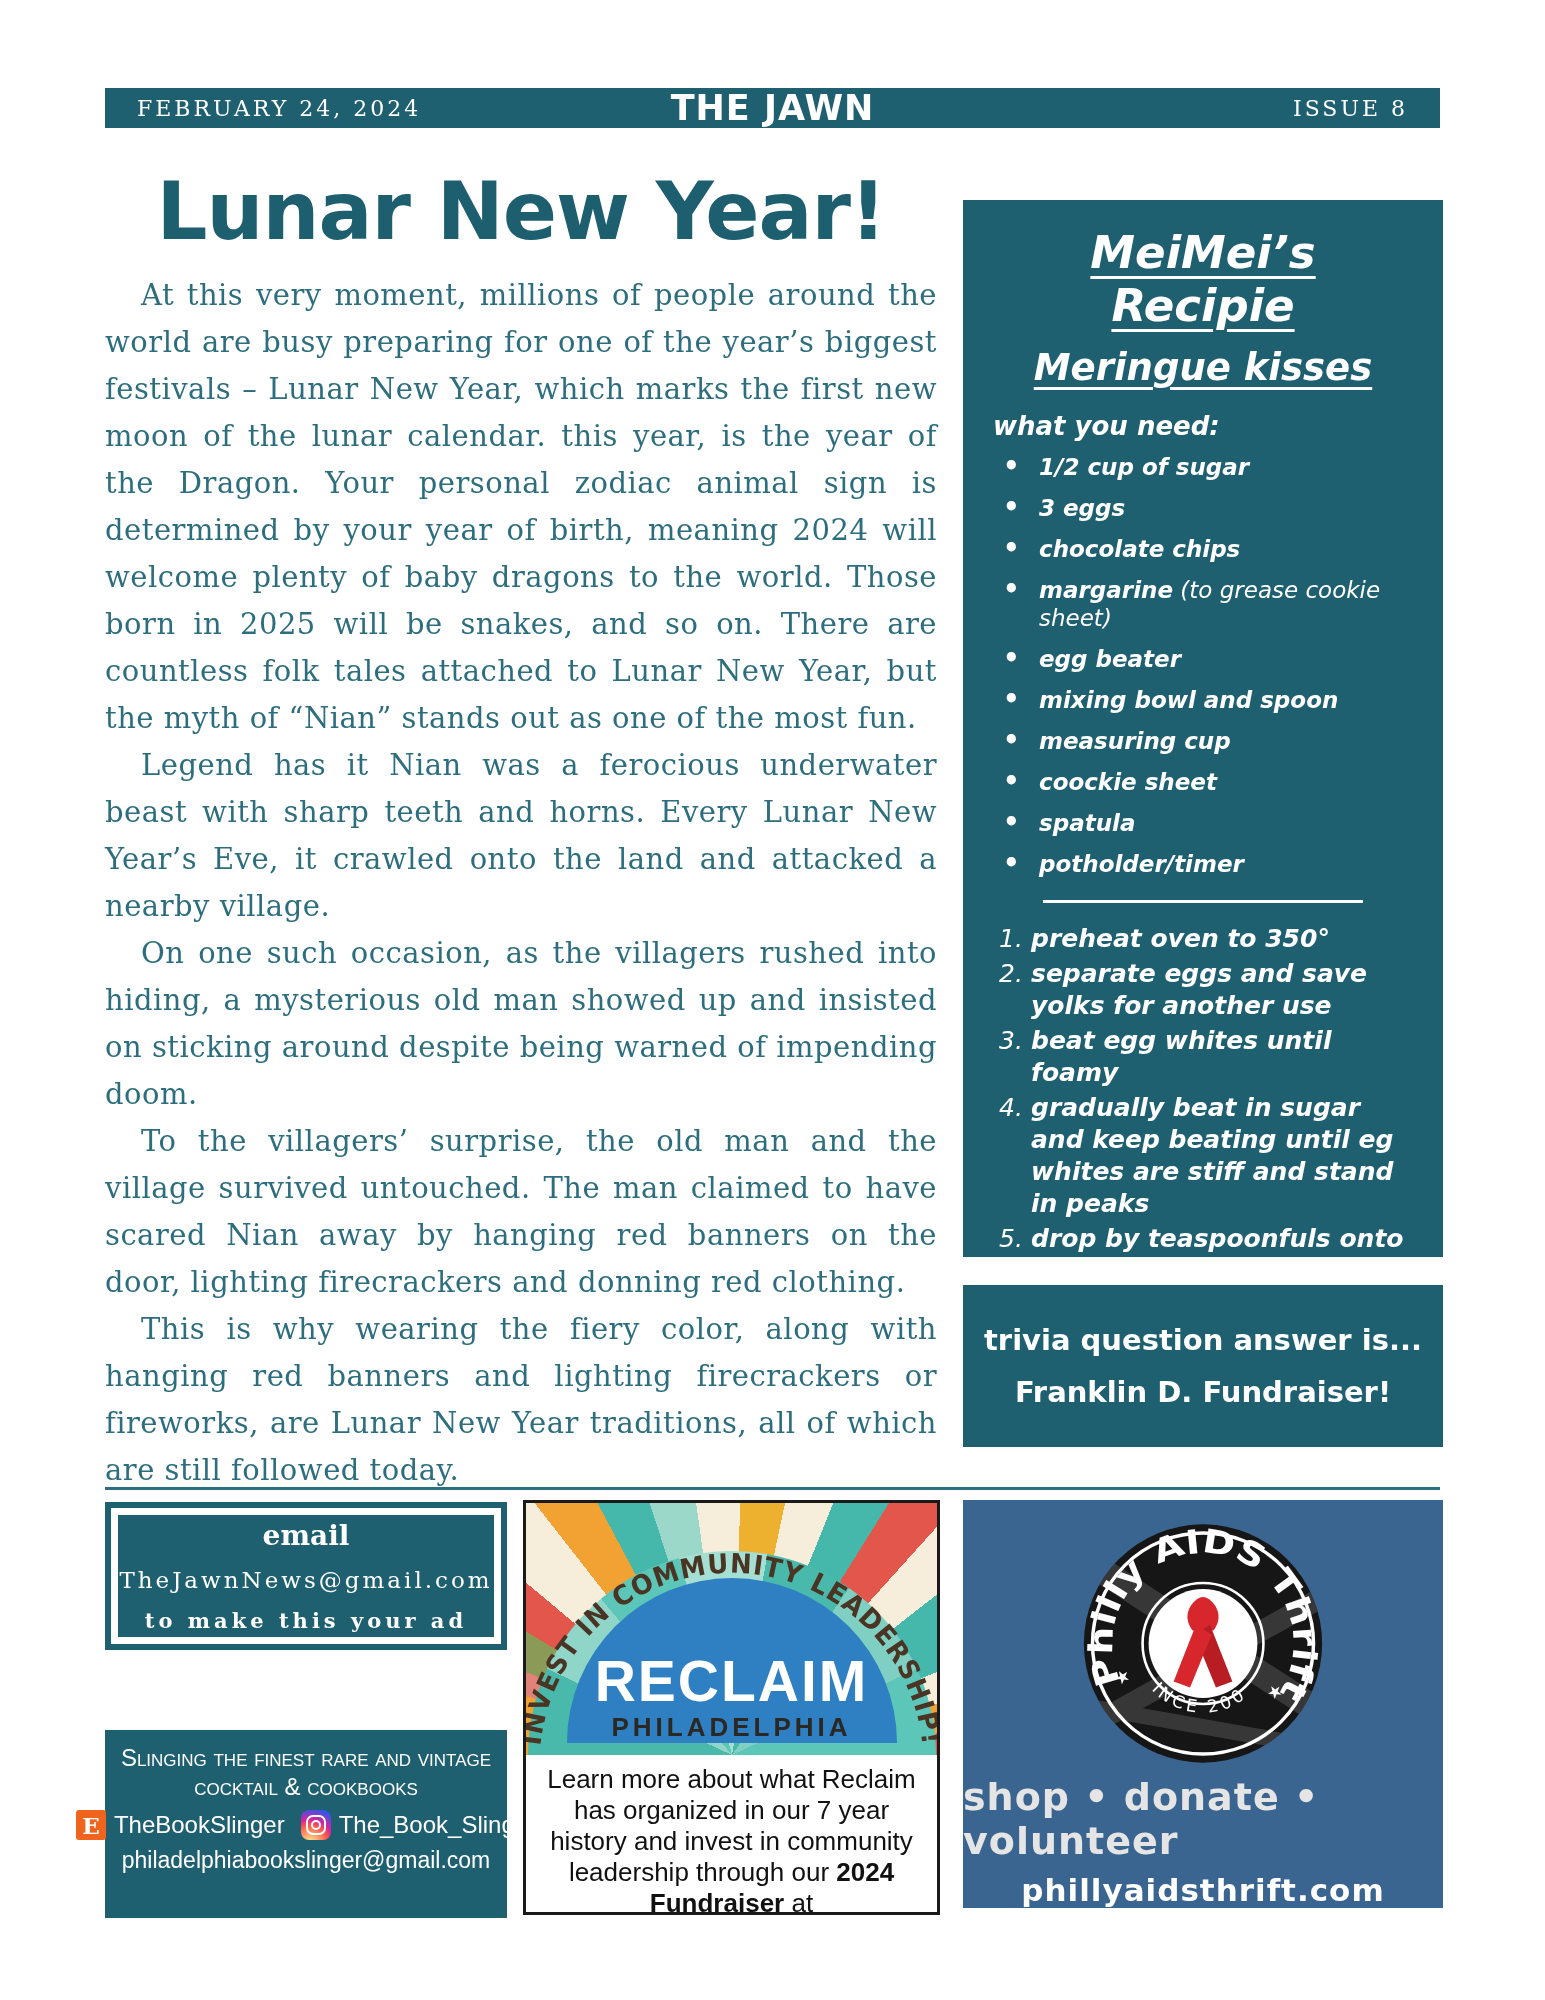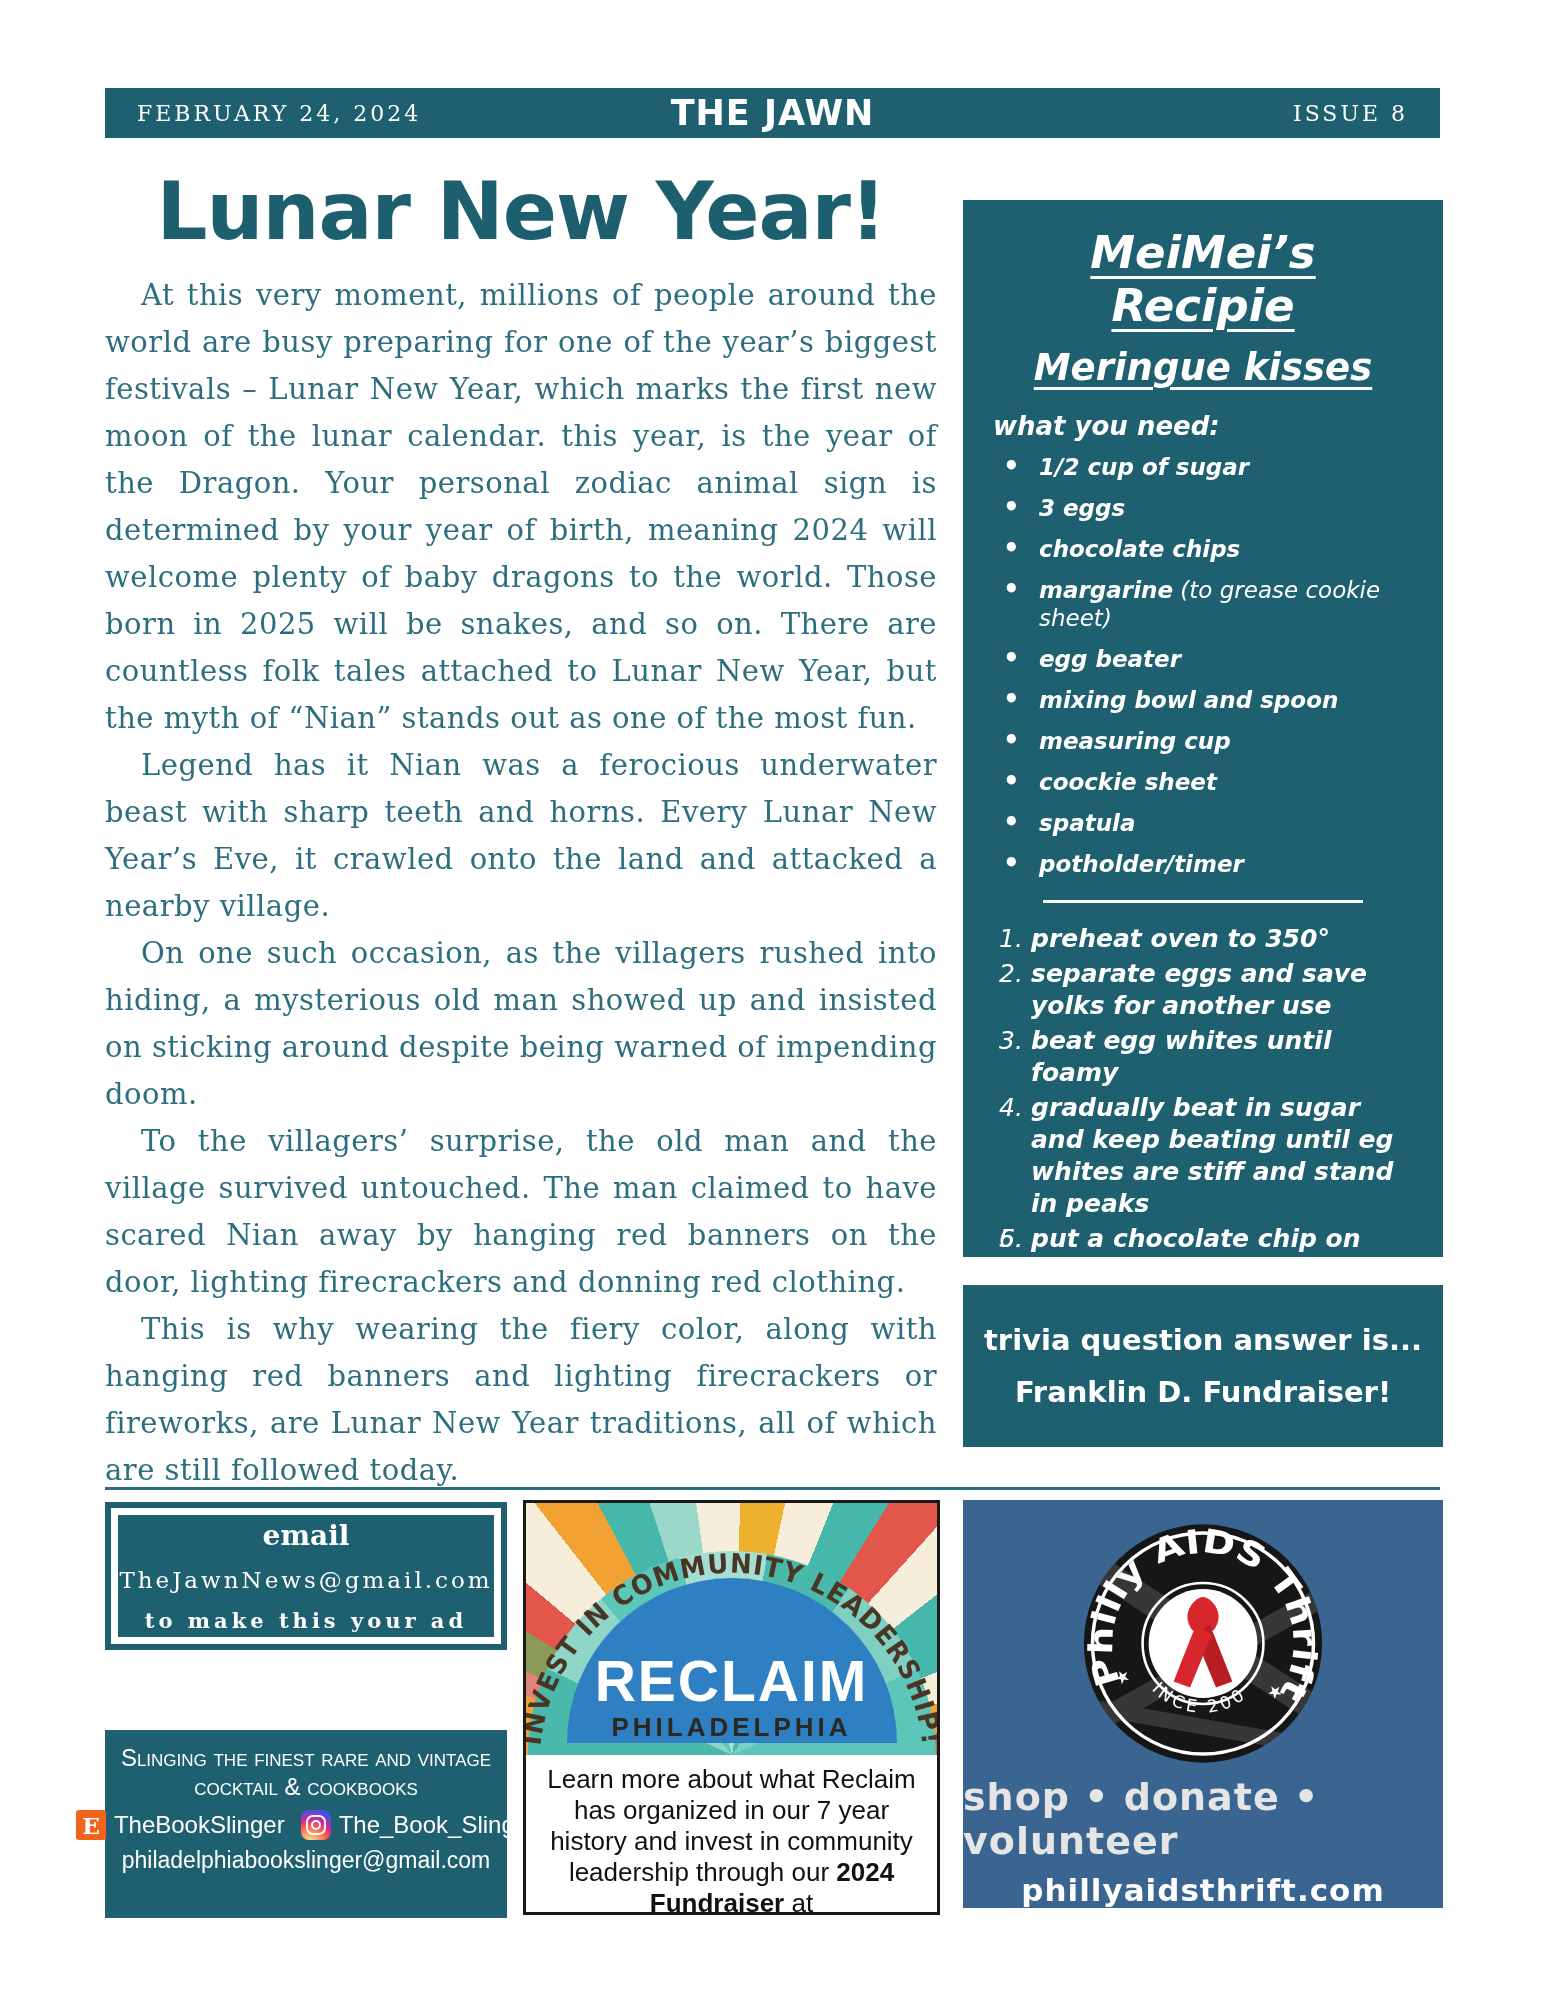--- a/index.html
+++ b/index.html
@@ -5,21 +5,21 @@
   :root{
     --teal:#1f6070; --teal_dark:#1d5f6e; --body_text:#2d6e7e;
     --philly_blue:#3a6590; --reclaim_blue:#2e80c3; --etsy_orange:#f1641e;
     --ribbon_red:#d7262c; --arch_brown:#4a3424; --city_dark:#2b2723;
   }
   html,body{margin:0;padding:0;background:#fff;}
   .page{position:relative;width:1545px;height:2000px;background:#fff;overflow:hidden;
         font-family:"DejaVu Sans",sans-serif;}
 
   
-  .masthead-bar{position:absolute;left:105px;top:88px;width:1335px;height:50px;
+  .masthead-bar{position:absolute;left:105px;top:88px;width:1335px;height:40px;
     background:var(--teal);color:#fff;display:flex;align-items:center;justify-content:space-between;
     padding:16px 32px;box-sizing:border-box;}
   .mh-date,.mh-issue{font-family:"DejaVu Serif",serif;font-size:22px;letter-spacing:3px;}
   .mh-title{position:absolute;left:50%;transform:translateX(-50%);font-size:35px;font-weight:bold;letter-spacing:1px;}
 
   
   .article{position:absolute;left:105px;top:168px;width:832px;color:var(--body_text);}
   .article-title{margin:0 0 16px;text-align:center;color:var(--teal_dark);
     font-size:80px;font-weight:bold;letter-spacing:-1px;line-height:1.1;}
   .article-body p{margin:0;text-indent:36px;font-family:"DejaVu Serif",serif;
@@ -148,21 +148,21 @@
         <li><span class="ib">coockie sheet</span></li>
         <li><span class="ib">spatula</span></li>
         <li><span class="ib">potholder/timer</span></li>
       </ul>
     <div class="recipe-divider"></div>
     <ol class="steps">
         <li><span class="num">1.</span><span class="stxt">preheat oven to 350°</span></li>
         <li><span class="num">2.</span><span class="stxt">separate eggs and save yolks for another use</span></li>
         <li><span class="num">3.</span><span class="stxt">beat egg whites until foamy</span></li>
         <li><span class="num">4.</span><span class="stxt">gradually beat in sugar and keep beating until eg whites are stiff and stand in peaks</span></li>
-        <li><span class="num">5.</span></li>
+        <li><span class="num">5.</span><span class="stxt">drop by teaspoonfuls onto greased cookie sheet</span></li>
         <li><span class="num">6.</span><span class="stxt">put a chocolate chip on top of each</span></li>
         <li><span class="num">7.</span><span class="stxt">bake 30 mins or until meringue kisses are hard makes 12-18</span></li>
       </ol>
     <div class="recipe-author">- Meira Shulz</div>
   </div>
 
   <div class="trivia">
     <div>trivia question answer is...</div>
     <div>Franklin D. Fundraiser!</div>
   </div>

